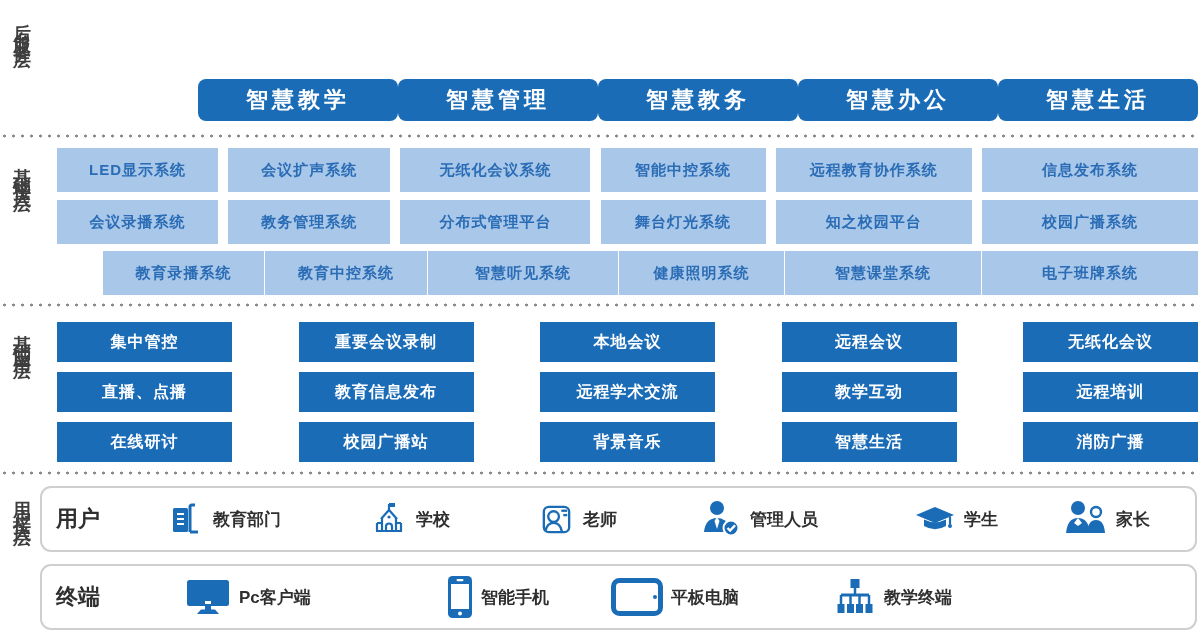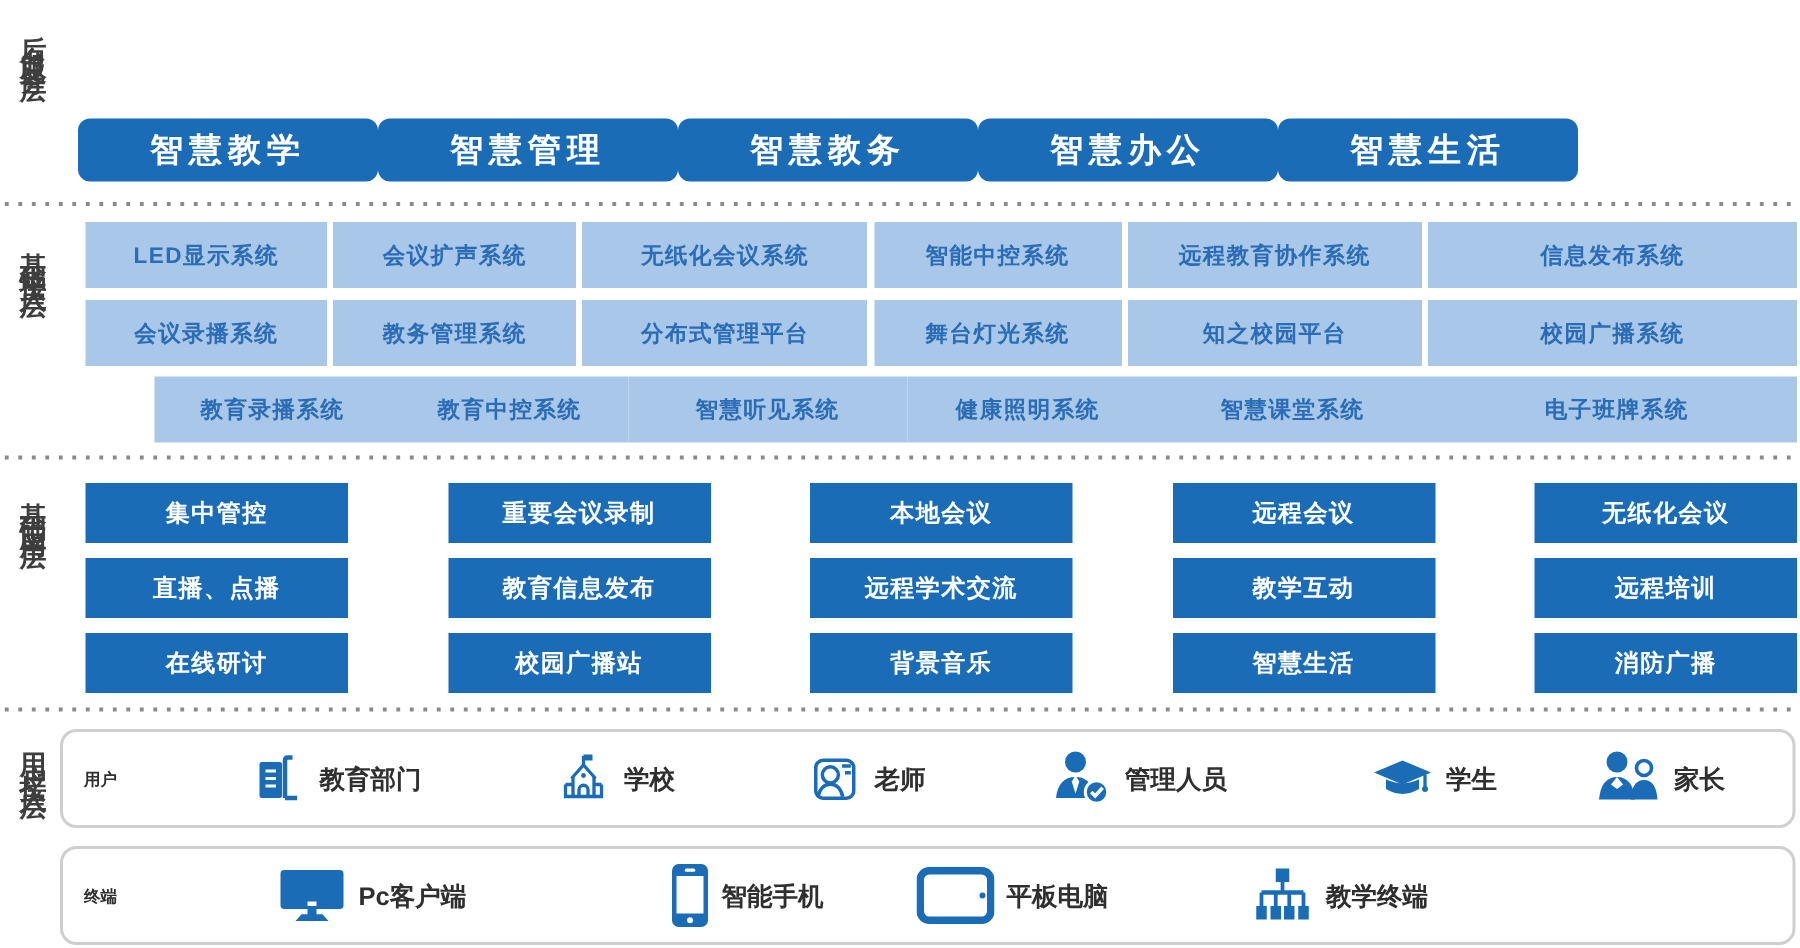--- a/index.html
+++ b/index.html
@@ -11,42 +11,42 @@
     font-size:18px;font-weight:bold;color:#3e3e3e;letter-spacing:7px;line-height:1;}
   .ll1{top:9px;}  .ll2{top:153px;} .ll3{top:320px;} .ll4{top:487px;}
 
   
   .dotted{position:absolute;left:0;right:0;height:4px;
     background-image:radial-gradient(circle,#8a8a8a 1.4px,transparent 1.6px);
     background-size:9px 4px;background-repeat:repeat-x;}
   .dd1{top:134px;} .dd2{top:303px;} .dd3{top:471px;}
 
   
-  .services{position:absolute;left:52px;right:2px;top:79px;display:flex;justify-content:flex-start;}
+  .services{position:absolute;left:52px;right:2px;top:79px;display:flex;justify-content:flex-end;}
   .service-btn{width:200px;height:42px;background:#1b6cb7;border-radius:8px;color:#fff;
     font-size:22px;font-weight:bold;letter-spacing:4px;display:flex;align-items:center;justify-content:center;}
 
   
   .arow{position:absolute;left:57px;right:2px;display:flex;justify-content:space-between;border-radius:10px;}
   .ar1{top:148px;} .ar2{top:200px;} .ar3{top:251px;padding-left:46px;}
   .access-box{background:#a9c8e9;color:#2a6cb5;height:44px;font-size:15px;font-weight:bold;
     letter-spacing:1px;display:flex;align-items:center;justify-content:center;}
-  .w1{width:161px;} .w2{width:162px;} .w3{width:190px;} .w4{width:165px;} .w5{width:196px;} .w6{width:246px;}
+  .w1{width:161px;} .w2{width:162px;} .w3{width:190px;} .w4{width:165px;} .w5{width:196px;} .w6{width:216px;}
 
   
   .prow{position:absolute;left:57px;right:2px;display:flex;justify-content:space-between;}
   .pr1{top:322px;} .pr2{top:372px;} .pr3{top:422px;}
   .app-box{width:175px;height:40px;background:#1b6cb7;color:#fff;font-size:16px;font-weight:bold;
     letter-spacing:1px;display:flex;align-items:center;justify-content:center;}
 
   
   .panel{position:absolute;left:40px;right:3px;height:62px;border:2px solid #cfcfcf;border-radius:11px;background:#fff;}
   .user-panel{top:486px;} .terminal-panel{top:564px;}
   .panel-label{position:absolute;left:14px;top:0;height:100%;display:flex;align-items:center;
-    font-size:11px;font-weight:bold;color:#2f2f2f;}
+    font-size:22px;font-weight:bold;color:#2f2f2f;}
   .p-item{position:absolute;top:0;height:100%;display:flex;align-items:center;gap:8px;}
   .p-item .lbl{font-size:17px;font-weight:bold;color:#2f2f2f;white-space:nowrap;}
   .icn{display:flex;align-items:center;justify-content:center;}
 
   
   .u1{left:125px;} .u2{left:328px;} .u3{left:496px;} .u4{left:660px;} .u5{left:872px;} .u6{left:1022px;}
   
   .t1{left:143px;} .t2{left:405px;} .t3{left:569px;} .t4{left:792px;}
 </style>
 </head>

